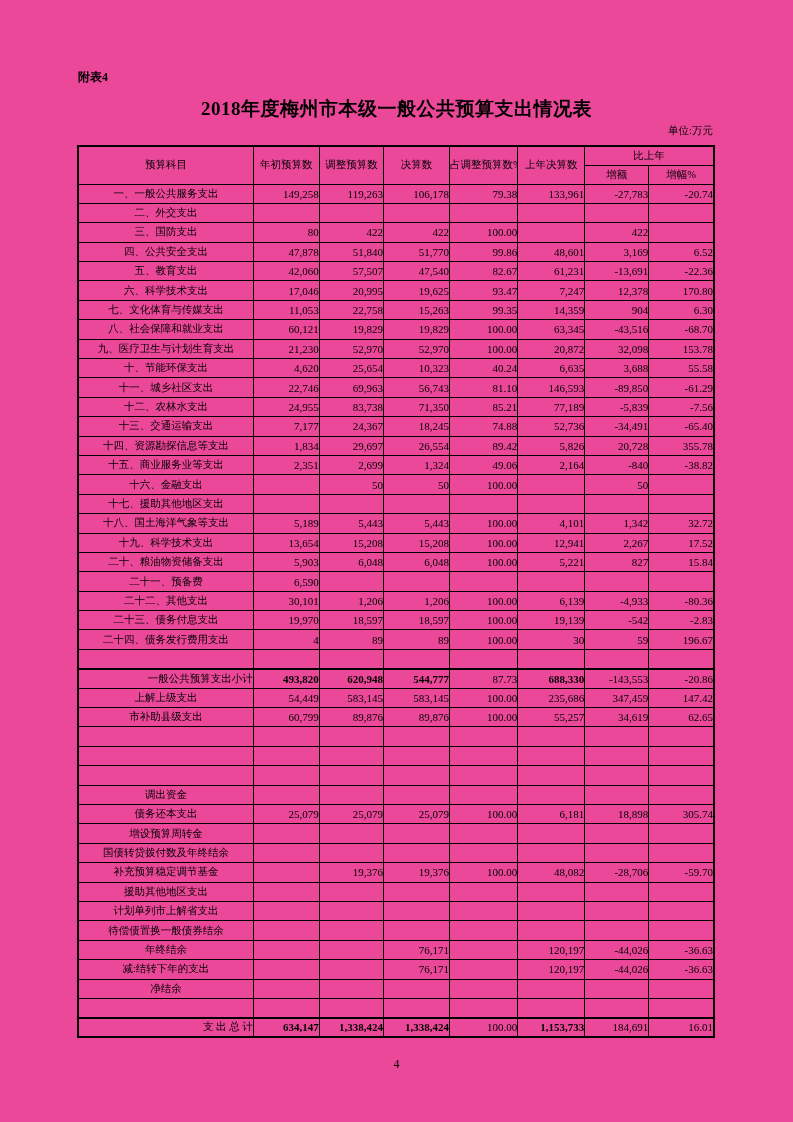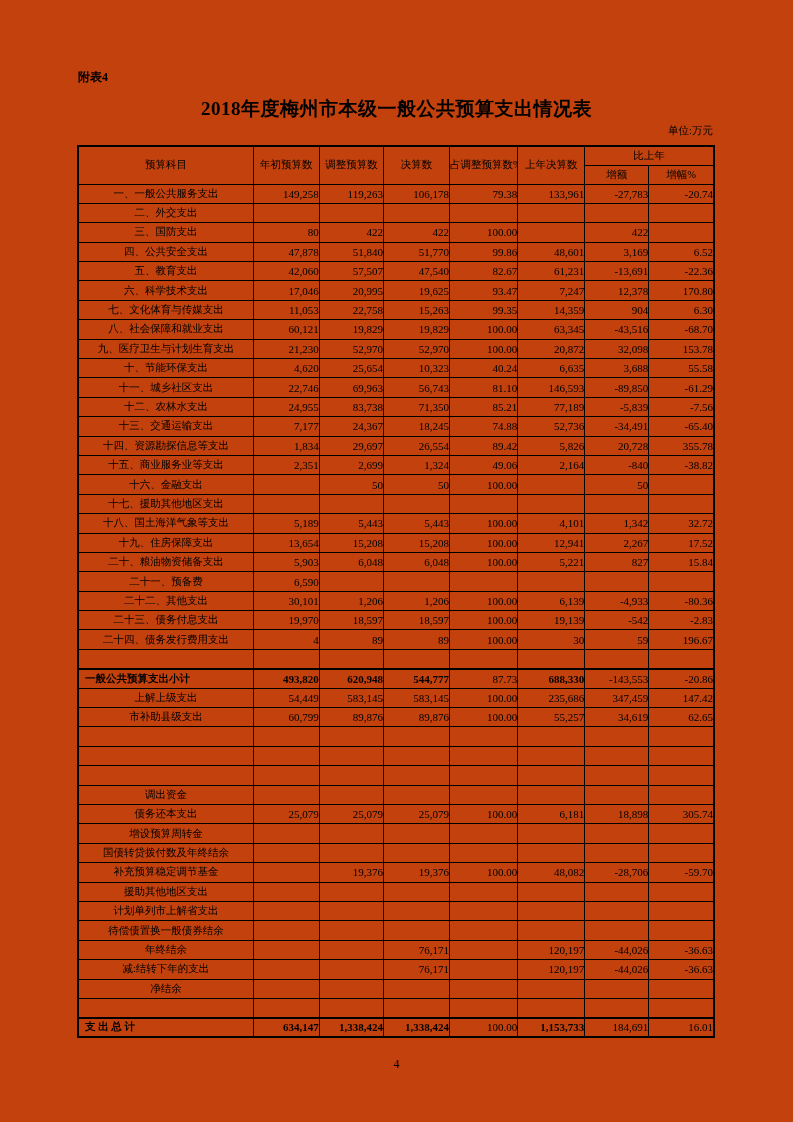--- a/index.html
+++ b/index.html
@@ -1,20 +1,20 @@
 <!DOCTYPE html>
 <html><head>
 <meta charset="utf-8">
 <style>
   html, body { margin: 0; padding: 0; background: #ffffff; }
   .page {
     position: relative;
     width: 793px;
     height: 1122px;
-    background: #c2410c;
+    background: #ec4899;
     color: #000;
     font-family: "Liberation Serif", "DejaVu Serif", serif;
     overflow: hidden;
   }
   .annot {
     position: absolute;
     left: 78px;
     top: 69px;
     font-size: 12px;
     font-weight: bold;
@@ -66,22 +66,22 @@
     padding-left: 3px;
   }
   td.c-num {
     font-size: 11px;
     text-align: right;
     padding-right: 4px;
   }
   tr.row-subtotal td, tr.row-total td { border-top: 2px solid #000; }
   tr.row-total { height: 21px; }
   tr.row-subtotal td.c-label, tr.row-total td.c-label {
-    text-align: left;
-    font-weight: bold;
+    text-align: right;
+    font-weight: normal;
     padding-left: 6px;
   }
   tr.row-subtotal td:nth-child(2),
   tr.row-subtotal td:nth-child(3),
   tr.row-subtotal td:nth-child(4),
   tr.row-subtotal td:nth-child(6),
   tr.row-total td:nth-child(2),
   tr.row-total td:nth-child(3),
   tr.row-total td:nth-child(4),
   tr.row-total td:nth-child(6) { font-weight: bold; }
@@ -303,21 +303,21 @@
           <td class="c-label">十八、国土海洋气象等支出</td>
           <td class="c-num">5,189</td>
           <td class="c-num">5,443</td>
           <td class="c-num">5,443</td>
           <td class="c-num">100.00</td>
           <td class="c-num">4,101</td>
           <td class="c-num">1,342</td>
           <td class="c-num">32.72</td>
         </tr>
         <tr class="row-item">
-          <td class="c-label">十九、住房保障支出</td>
+          <td class="c-label">十九、科学技术支出</td>
           <td class="c-num">13,654</td>
           <td class="c-num">15,208</td>
           <td class="c-num">15,208</td>
           <td class="c-num">100.00</td>
           <td class="c-num">12,941</td>
           <td class="c-num">2,267</td>
           <td class="c-num">17.52</td>
         </tr>
         <tr class="row-item">
           <td class="c-label">二十、粮油物资储备支出</td>

